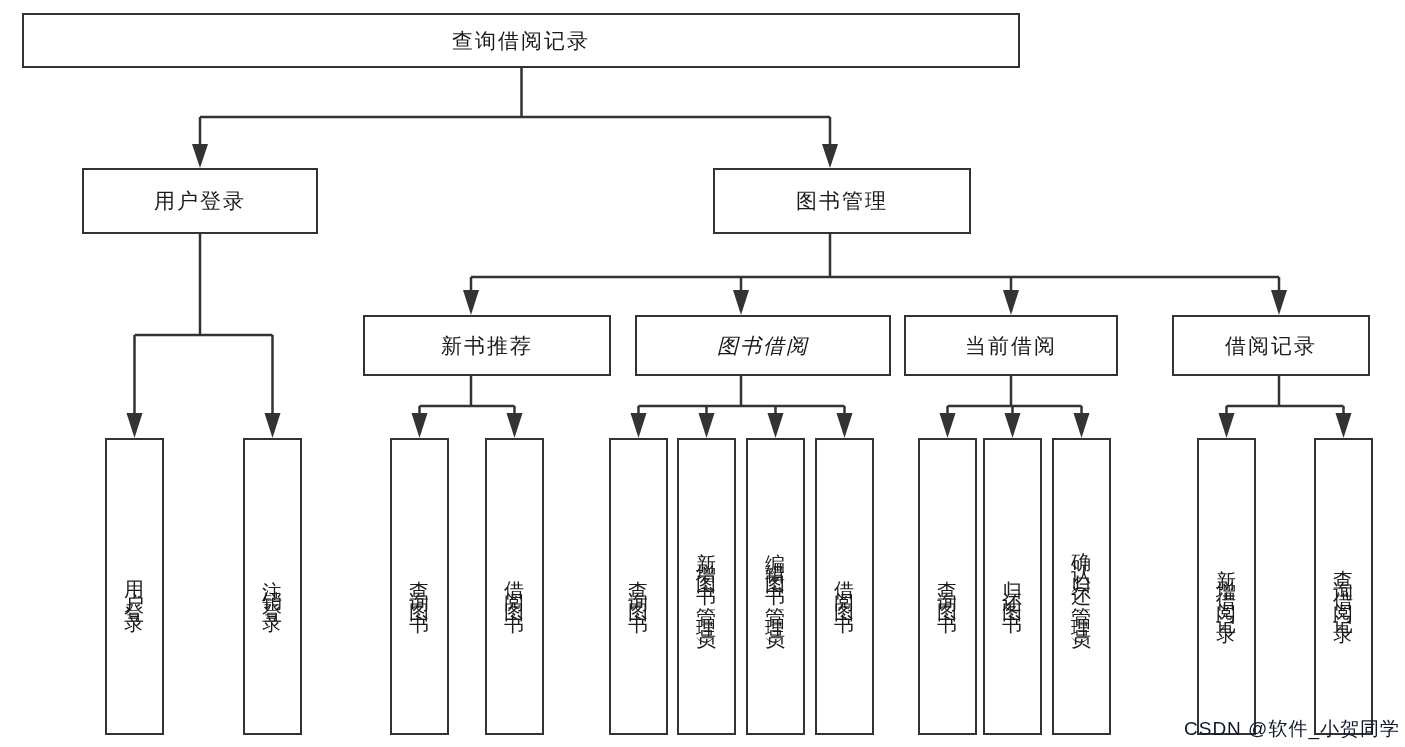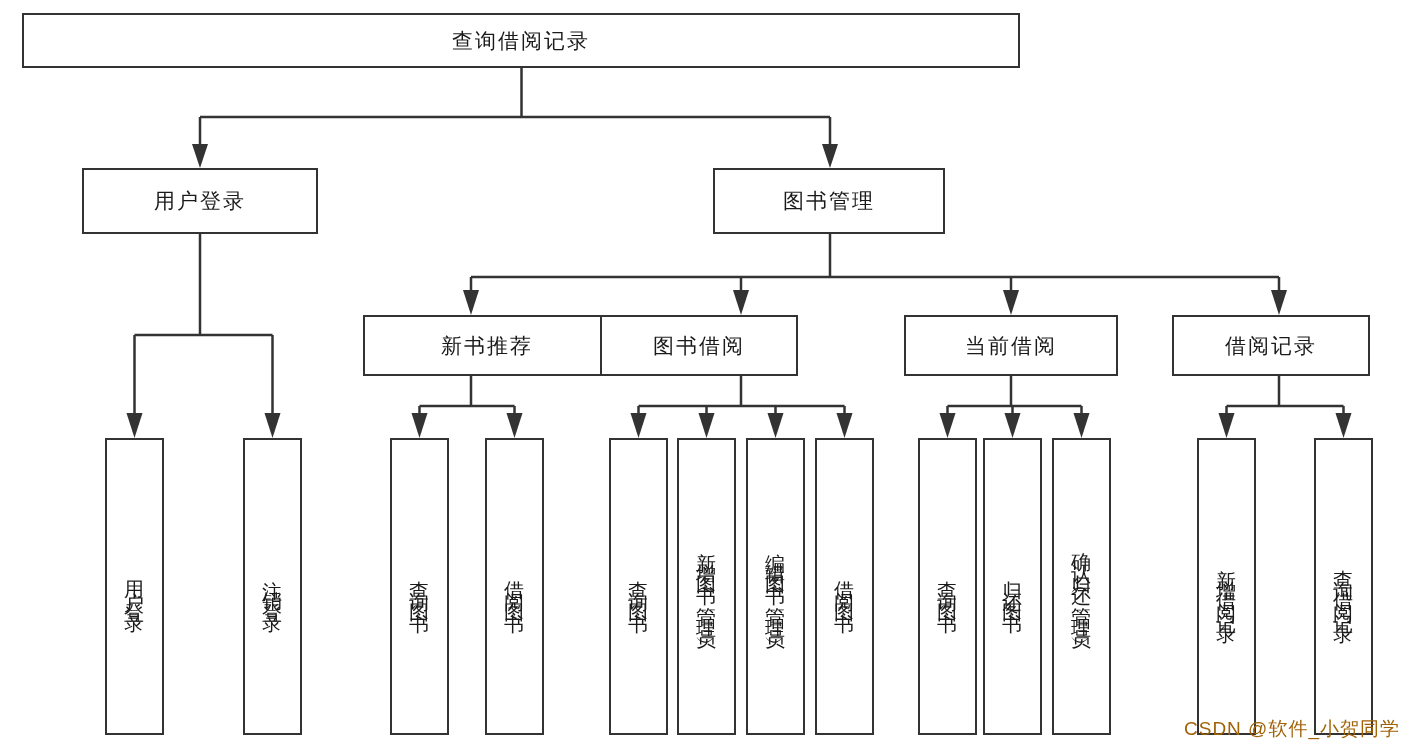--- a/index.html
+++ b/index.html
@@ -46,21 +46,21 @@
     letter-spacing: 11px;
     line-height: 1;
     white-space: nowrap;
   }
   .watermark {
     position: absolute;
     left: 1184px;
     top: 716px;
     width: 221px;
     font-size: 19px;
-    color: #a16207;
+    color: #0f172a;
     letter-spacing: 1px;
     white-space: nowrap;
     z-index: 5;
   }
 </style>
 </head>
 <body>
 
 <div class="stage">
 
@@ -127,28 +127,28 @@
     </g>
   </svg>
 
   <div class="node h" style="left:22px; top:13px; width:998px; height:55px;">
     <span>查询借阅记录</span>
   </div>
 
   <div class="node h" style="left:82px; top:168px; width:236px; height:66px;">
     <span>用户登录</span>
   </div>
-  <div class="node h" style="left:713px; top:168px; width:232px; height:66px;">
+  <div class="node h" style="left:713px; top:168px; width:258px; height:66px;">
     <span>图书管理</span>
   </div>
 
   <div class="node h" style="left:363px; top:315px; width:248px; height:61px;">
     <span>新书推荐</span>
   </div>
-  <div class="node h" style="left:600px; top:315px; width:198px; height:61px;">
+  <div class="node h" style="left:635px; top:315px; width:256px; height:61px;font-style:italic;">
     <span>图书借阅</span>
   </div>
   <div class="node h" style="left:904px; top:315px; width:214px; height:61px;font-family:Liberation Serif, serif;">
     <span>当前借阅</span>
   </div>
   <div class="node h" style="left:1172px; top:315px; width:198px; height:61px;">
     <span>借阅记录</span>
   </div>
 
   <div class="node v" style="left:105px; top:438px; width:59px; height:297px;">

